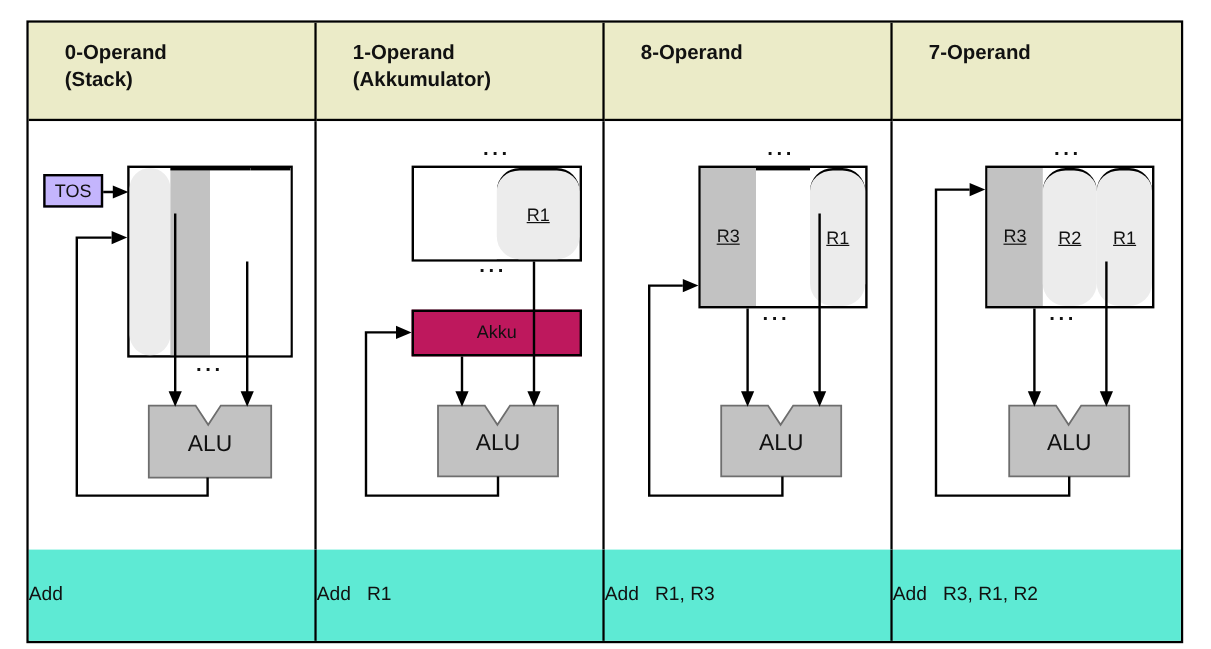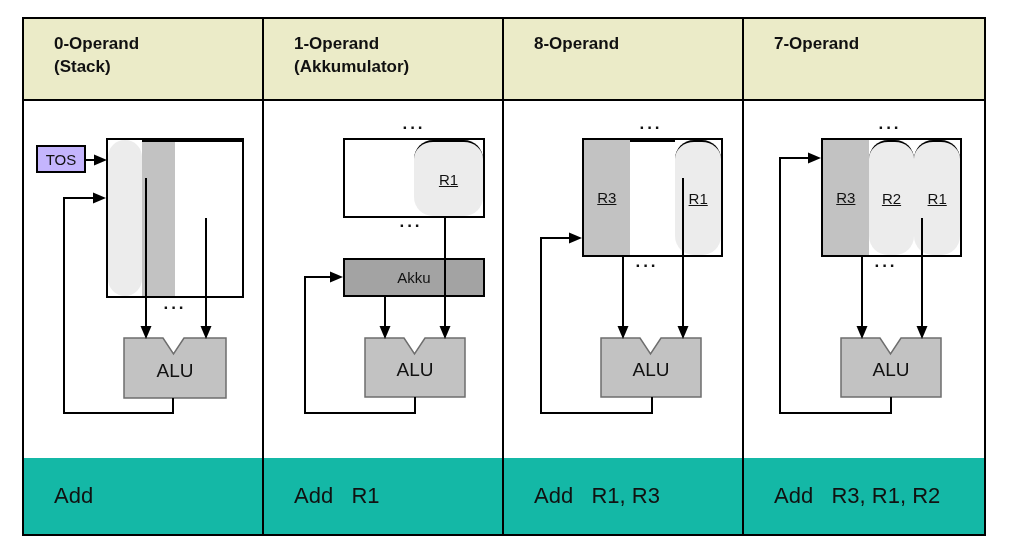--- a/index.html
+++ b/index.html
@@ -3,30 +3,30 @@
 <meta charset="utf-8">
 <style>
   html,body{margin:0;padding:0;background:#ffffff;}
   body{width:1009px;height:541px;position:relative;font-family:"Liberation Sans","DejaVu Sans",sans-serif;color:#111;}
   .tbl{position:absolute;left:22px;top:17px;width:964px;height:519px;border:2px solid #000;background:#fff;
        display:grid;grid-template-columns:repeat(4,1fr);grid-template-rows:82px 357px 1fr;box-sizing:border-box;}
   .cell{box-sizing:border-box;position:relative;}
   .cell.colsep{border-right:2px solid #000;}
   .head{background:#ebebc8;border-bottom:2px solid #000;padding:13px 8px 0 30px;font-weight:bold;font-size:17px;line-height:23px;}
   .mid{background:#fff;overflow:hidden;}
-  .foot{background:#14b8a6;display:flex;align-items:center;padding-left:30px;font-size:22px;white-space:pre;}
+  .foot{background:#5eead4;display:flex;align-items:center;font-size:16px;white-space:pre;}
   .shape{position:absolute;z-index:1;box-sizing:border-box;}
   .tosbox{border:2px solid #000;background:#c4b5fd;display:flex;align-items:center;justify-content:center;font-size:15px;}
   .regblock{border:2px solid #000;display:flex;flex-direction:row;text-decoration:underline;}
   .regrow{flex:1;display:flex;align-items:center;justify-content:center;font-size:15px;}
   .regrow + .regrow{border-top:2px solid #000;}
   .fill-light{background:#ececec;border-radius:19px;}
   .fill-dark{background:#c2c2c2;}
   .fill-white{background:#ffffff;}
-  .akkubox{border:2px solid #000;background:#a3a3a3;display:flex;align-items:center;justify-content:center;font-size:15px;}
+  .akkubox{border:2px solid #000;background:#be185d;display:flex;align-items:center;justify-content:center;font-size:15px;}
   .dots{position:absolute;z-index:3;font-weight:bold;font-size:17px;letter-spacing:3px;text-align:center;line-height:22px;}
   .alulabel{position:absolute;z-index:3;text-align:center;font-size:19px;line-height:30px;}
   svg.overlay{position:absolute;left:0;top:0;z-index:2;pointer-events:none;}
   svg.overlay line, svg.overlay polyline{stroke:#000;stroke-width:2;fill:none;}
   svg.overlay polygon.ah{fill:#000;stroke:none;}
   svg.overlay polygon.alu{fill:#c2c2c2;stroke:#6e6e6e;stroke-width:1.5;}
 </style>
 </head>
 <body>
 

